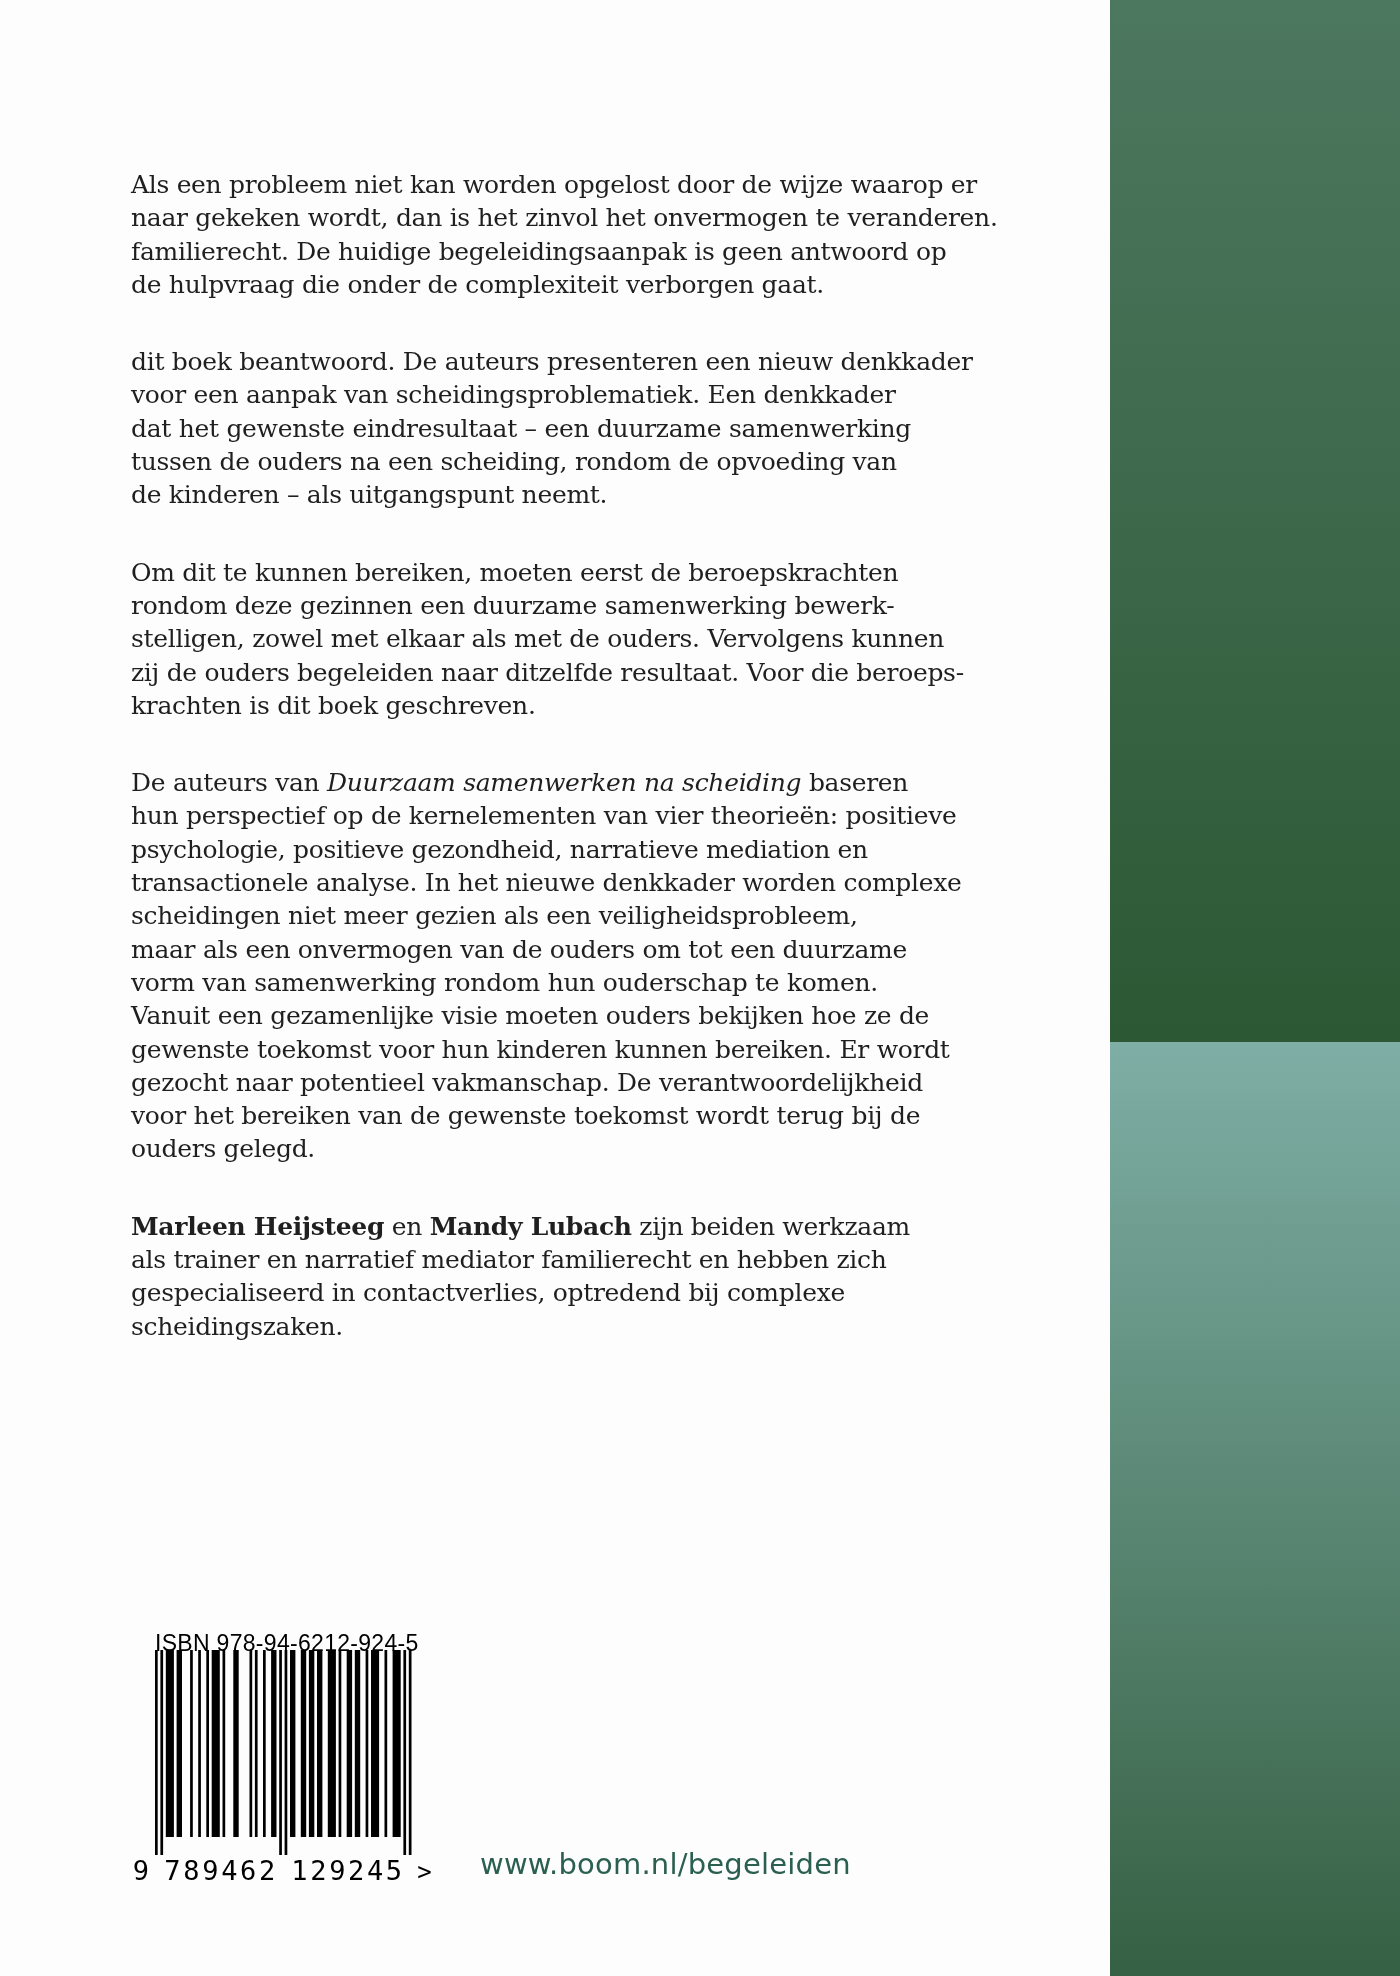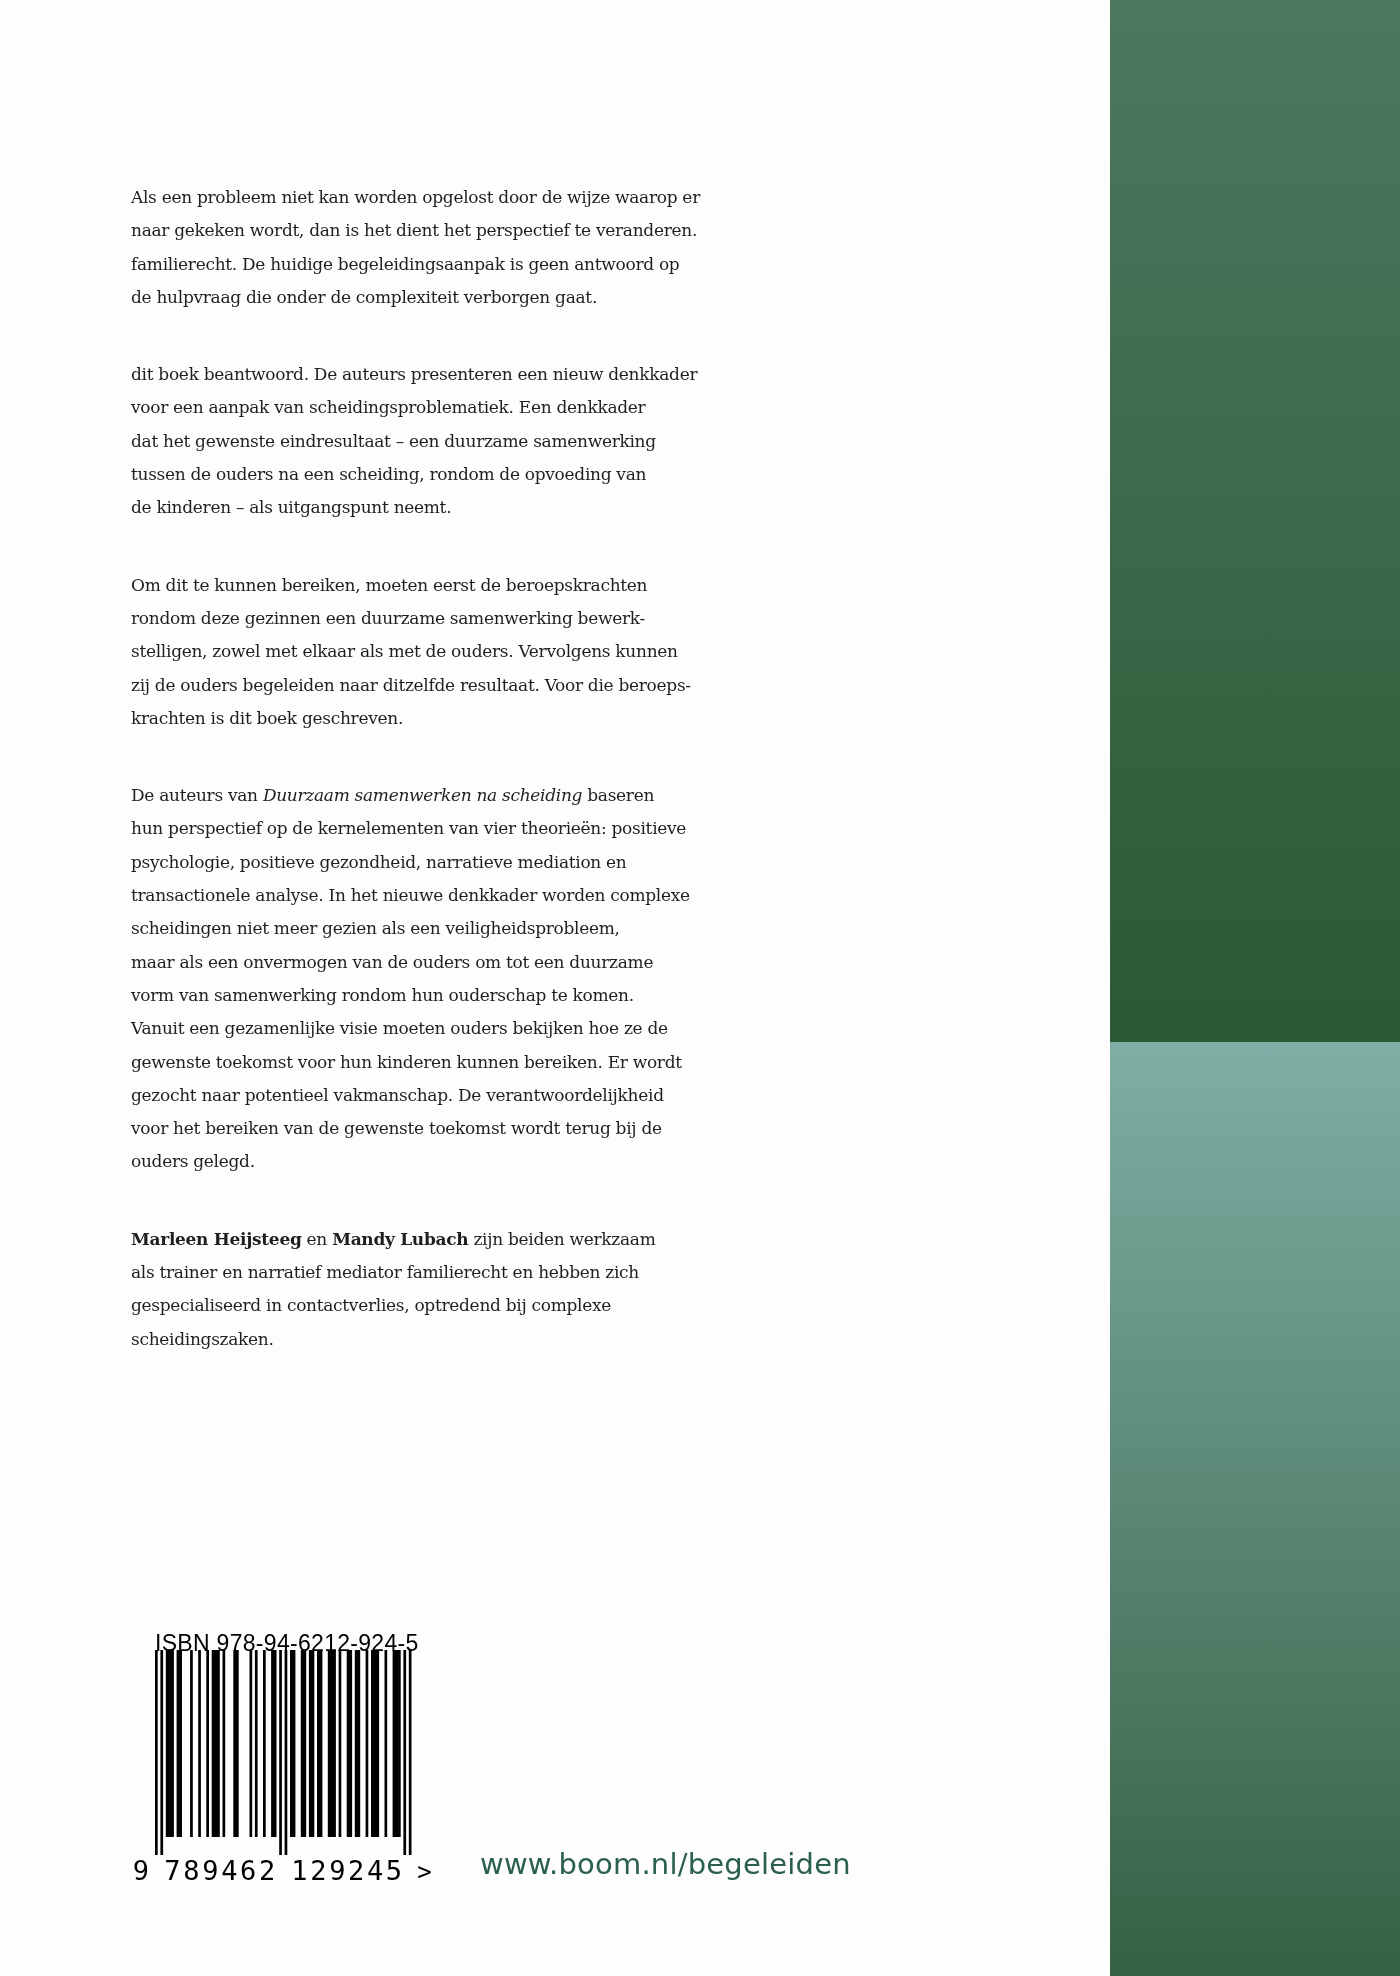--- a/index.html
+++ b/index.html
@@ -2,22 +2,22 @@
 <html><head>
 <meta charset="utf-8">
 <style>
   html,body{margin:0;padding:0;}
   body{
     width:1400px;height:1976px;position:relative;overflow:hidden;
     background:#fdfdfd;
     font-family:"DejaVu Serif", serif;
   }
   .text-col{
-    position:absolute;left:131px;top:181px;width:920px;
-    color:#1f1f1f;font-size:17px;line-height:33.3px;letter-spacing:-0.3px;
+    position:absolute;left:131px;top:168px;width:920px;
+    color:#1f1f1f;font-size:25px;line-height:33.3px;letter-spacing:-0.3px;
   }
   .para{margin:0 0 44px 0;}
   .line{white-space:nowrap;}
   .it{font-style:italic;}
   .bd{font-weight:bold;}
   .stripe{position:absolute;top:0;right:0;width:290px;height:1976px;}
   .stripe-top{width:100%;height:1042px;}
   .stripe-bottom{width:100%;height:934px;}
   .isbn-label{
     position:absolute;left:155px;top:1618px;
@@ -32,21 +32,21 @@
     font-family:"DejaVu Sans", sans-serif;
     font-size:29px;letter-spacing:0.2px;
   }
 </style>
 </head>
 <body style="background: rgb(253, 253, 253);">
 
 <div class="text-col" style="color: rgb(31, 31, 31);">
     <div class="para">
       <div class="line"><span>Als een probleem niet kan worden opgelost door de wijze waarop er</span></div>
-      <div class="line"><span>naar gekeken wordt, dan is het dient het perspectief te veranderen.</span></div>
+      <div class="line"><span>naar gekeken wordt, dan is het zinvol het onvermogen te veranderen.</span></div>
       <div class="line"><span>familierecht. De huidige begeleidingsaanpak is geen antwoord op</span></div>
       <div class="line"><span>de hulpvraag die onder de complexiteit verborgen gaat.</span></div>
     </div>
     <div class="para">
       <div class="line"><span>dit boek beantwoord. De auteurs presenteren een nieuw denkkader</span></div>
       <div class="line"><span>voor een aanpak van scheidingsproblematiek. Een denkkader</span></div>
       <div class="line"><span>dat het gewenste eindresultaat – een duurzame samenwerking</span></div>
       <div class="line"><span>tussen de ouders na een scheiding, rondom de opvoeding van</span></div>
       <div class="line"><span>de kinderen – als uitgangspunt neemt.</span></div>
     </div>

